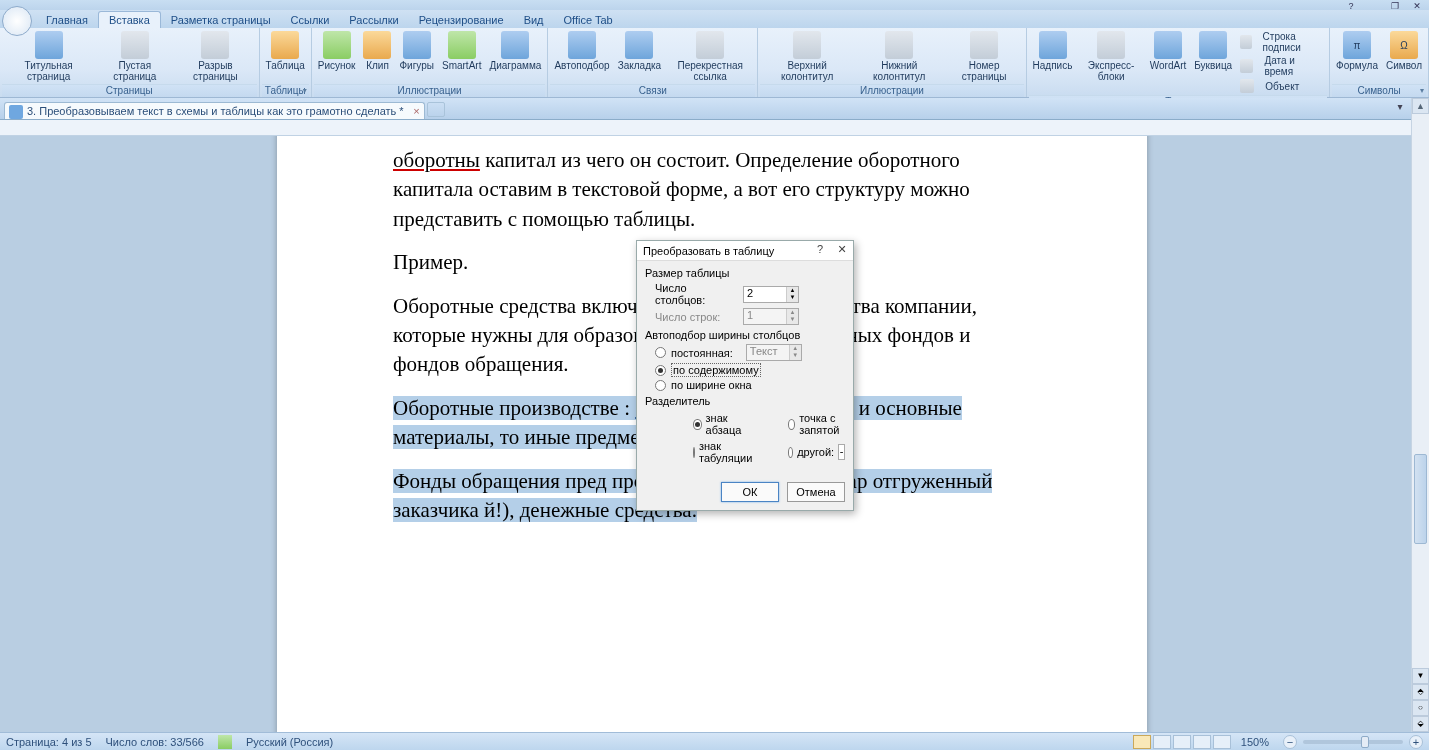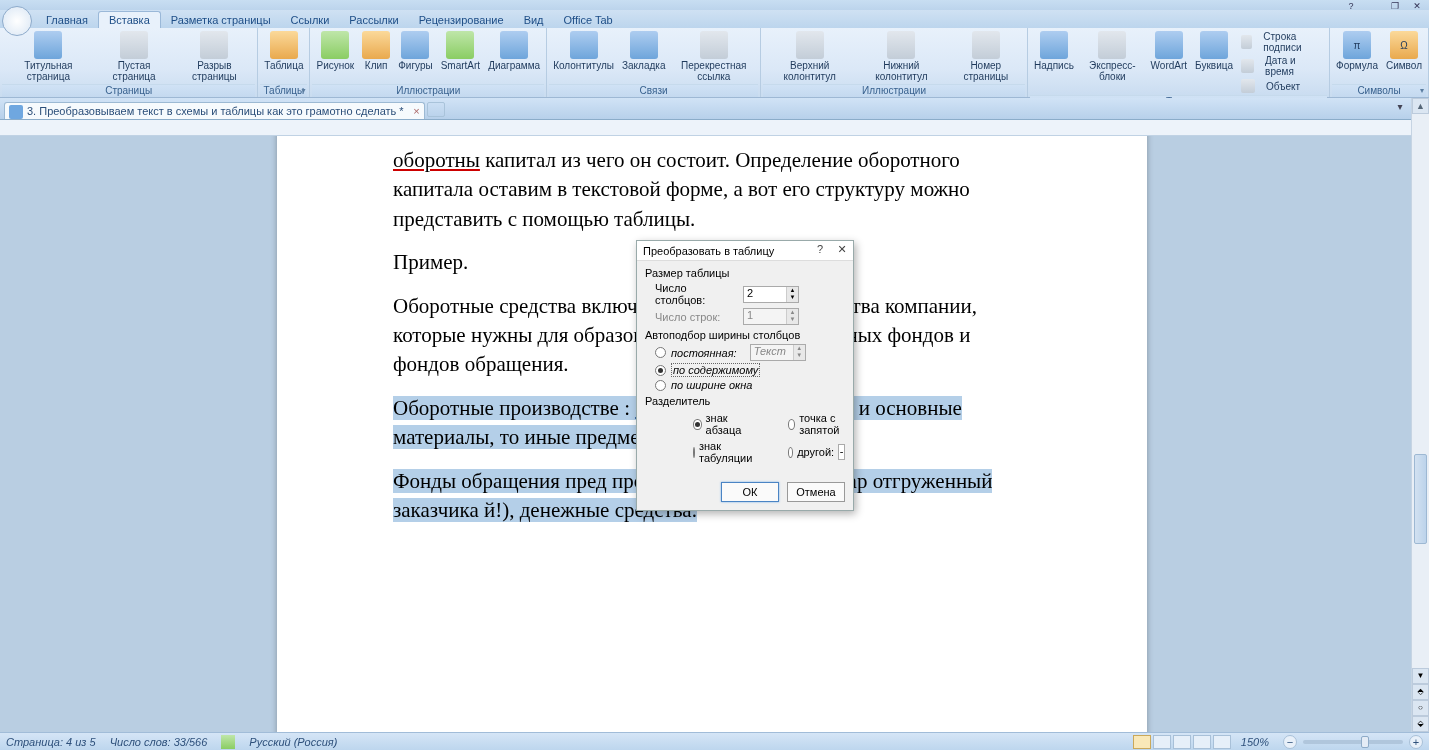--- a/index.html
+++ b/index.html
@@ -50,42 +50,42 @@
 
 .vscroll { position: absolute; right: 0; top: 98px; bottom: 18px; width: 18px; background: #e9eff6; border-left: 1px solid #c6d4e3; }
 .vscroll .arrow { height: 16px; background: #dbe6f2; border: 1px solid #bccbdc; font-size: 9px; text-align: center; line-height: 14px; color: #567; cursor: pointer; }
 .vscroll .track { position: absolute; top: 16px; bottom: 64px; left: 0; right: 0; }
 .vscroll .thumb { position: absolute; left: 2px; right: 2px; top: 340px; height: 90px; background: linear-gradient(90deg, #d2e1f1, #bcd3eb); border: 1px solid #9db8d3; border-radius: 2px; }
 .vscroll .nav-btns { position: absolute; bottom: 0; left: 0; right: 0; }
 .vscroll .nbtn { height: 16px; border: 1px solid #bccbdc; background: #dbe6f2; font-size: 8px; text-align: center; line-height: 14px; cursor: pointer; }
 
 
 .statusbar { position: absolute; bottom: 0; left: 0; right: 0; height: 18px; background: linear-gradient(#d5e5f6, #bdd6ee); border-top: 1px solid #a1bcd8; display: flex; align-items: center; font-size: 11px; color: #2e507b; padding: 0 6px; }
-.statusbar .seg { margin-right: 14px; display: flex; align-items: center; gap: 4px; font-style: italic; }
+.statusbar .seg { margin-right: 14px; display: flex; align-items: center; gap: 4px; }
 .statusbar .spacer { flex: 1; }
 .statusbar .viewbtn { width: 18px; height: 14px; border: 1px solid #a8c0d8; background: #e6eff9; margin-left: 2px; cursor: pointer; }
 .statusbar .viewbtn.active { background: #f9e8b8; border-color: #caa85a; }
 .statusbar .zoom-slider { width: 100px; height: 4px; background: #b0c6dc; margin: 0 6px; position: relative; border-radius: 2px; }
 .statusbar .zoom-thumb { position: absolute; left: 58px; top: -4px; width: 8px; height: 12px; background: #e4ecf6; border: 1px solid #8eabc8; border-radius: 2px; }
 .statusbar .zbtn { width: 14px; height: 14px; border: 1px solid #a8c0d8; border-radius: 7px; text-align: center; line-height: 12px; cursor: pointer; background: #e8f0f9; font-size: 11px; }
 
 
 .dialog { position: absolute; left: 636px; top: 240px; width: 218px; background: #f0f0f0; border: 1px solid #9aa; box-shadow: 2px 3px 8px rgba(0,0,0,0.3); font-size: 11px; color: #000; }
 .dialog .dtitle { height: 20px; background: #fff; display: flex; align-items: center; padding: 0 6px; border-bottom: 1px solid #ddd; position: relative; }
 .dialog .dtitle .dbtns { position: absolute; right: 4px; top: 2px; display: flex; gap: 8px; }
 .dialog .dtitle .dbtn { width: 14px; height: 14px; font-size: 11px; text-align: center; cursor: pointer; color: #444; }
 .dialog .dbody { padding: 6px 8px; }
 .dialog .fgroup { margin-bottom: 4px; }
 .dialog .flabel { margin-bottom: 3px; }
 .dialog .frow { display: flex; align-items: center; margin: 2px 0 2px 10px; gap: 6px; }
 .dialog .frow label { flex: 0 0 82px; }
 .dialog .spinner { width: 56px; height: 17px; border: 1px solid #aaa; background: #fff; padding: 0 12px 0 3px; position: relative; font-size: 11px; }
 .dialog .spinner.dis { background: #f4f4f4; color: #888; }
 .dialog .spinner .spbtn { position: absolute; right: 0; width: 12px; height: 8px; background: #e8e8e8; border-left: 1px solid #ccc; font-size: 6px; text-align: center; line-height: 7px; cursor: pointer; }
-.dialog .radio-row { display: flex; align-items: center; margin: 2px 0 2px 10px; gap: 5px; font-style: italic; }
+.dialog .radio-row { display: flex; align-items: center; margin: 2px 0 2px 10px; gap: 5px; }
 .dialog .radio { width: 11px; height: 11px; border: 1px solid #777; border-radius: 50%; background: #fff; display: inline-flex; align-items: center; justify-content: center; }
 .dialog .radio.checked::after { content: ""; width: 5px; height: 5px; background: #333; border-radius: 50%; }
 .dialog .radio-cols { display: flex; flex-wrap: wrap; margin-left: 10px; }
 .dialog .radio-cols .rc { width: 50%; display: flex; align-items: center; gap: 4px; margin: 2px 0; padding-left: 38px; }
 .dialog .other-input { width: 16px; height: 16px; border: 1px solid #aaa; background: #fff; text-align: center; }
 .dialog .dbuttons { display: flex; justify-content: flex-end; gap: 8px; padding: 6px 8px 8px; }
 .dialog .dlgbtn { width: 58px; height: 20px; border: 1px solid #999; background: #fafafa; font-size: 11px; cursor: pointer; }
 .dialog .dlgbtn.primary { border: 1px solid #4a84c4; box-shadow: 0 0 2px #7ab0e8; }
 
 
@@ -165,21 +165,21 @@
           <div class="ico ico-blue"></div>
           <span>Диаграмма</span>
         </div>
     </div>
     <div class="ribbon-label">Иллюстрации</div>
   </div>
   <div class="ribbon-group">
     <div class="ribbon-items">
       <div class="ribbon-btn">
           <div class="ico ico-blue"></div>
-          <span>Колонтитулы</span>
+          <span>Автоподбор</span>
         </div>
       <div class="ribbon-btn">
           <div class="ico ico-blue"></div>
           <span>Закладка</span>
         </div>
       <div class="ribbon-btn">
           <div class="ico ico-gray"></div>
           <span>Перекрестная ссылка</span>
         </div>
     </div>

